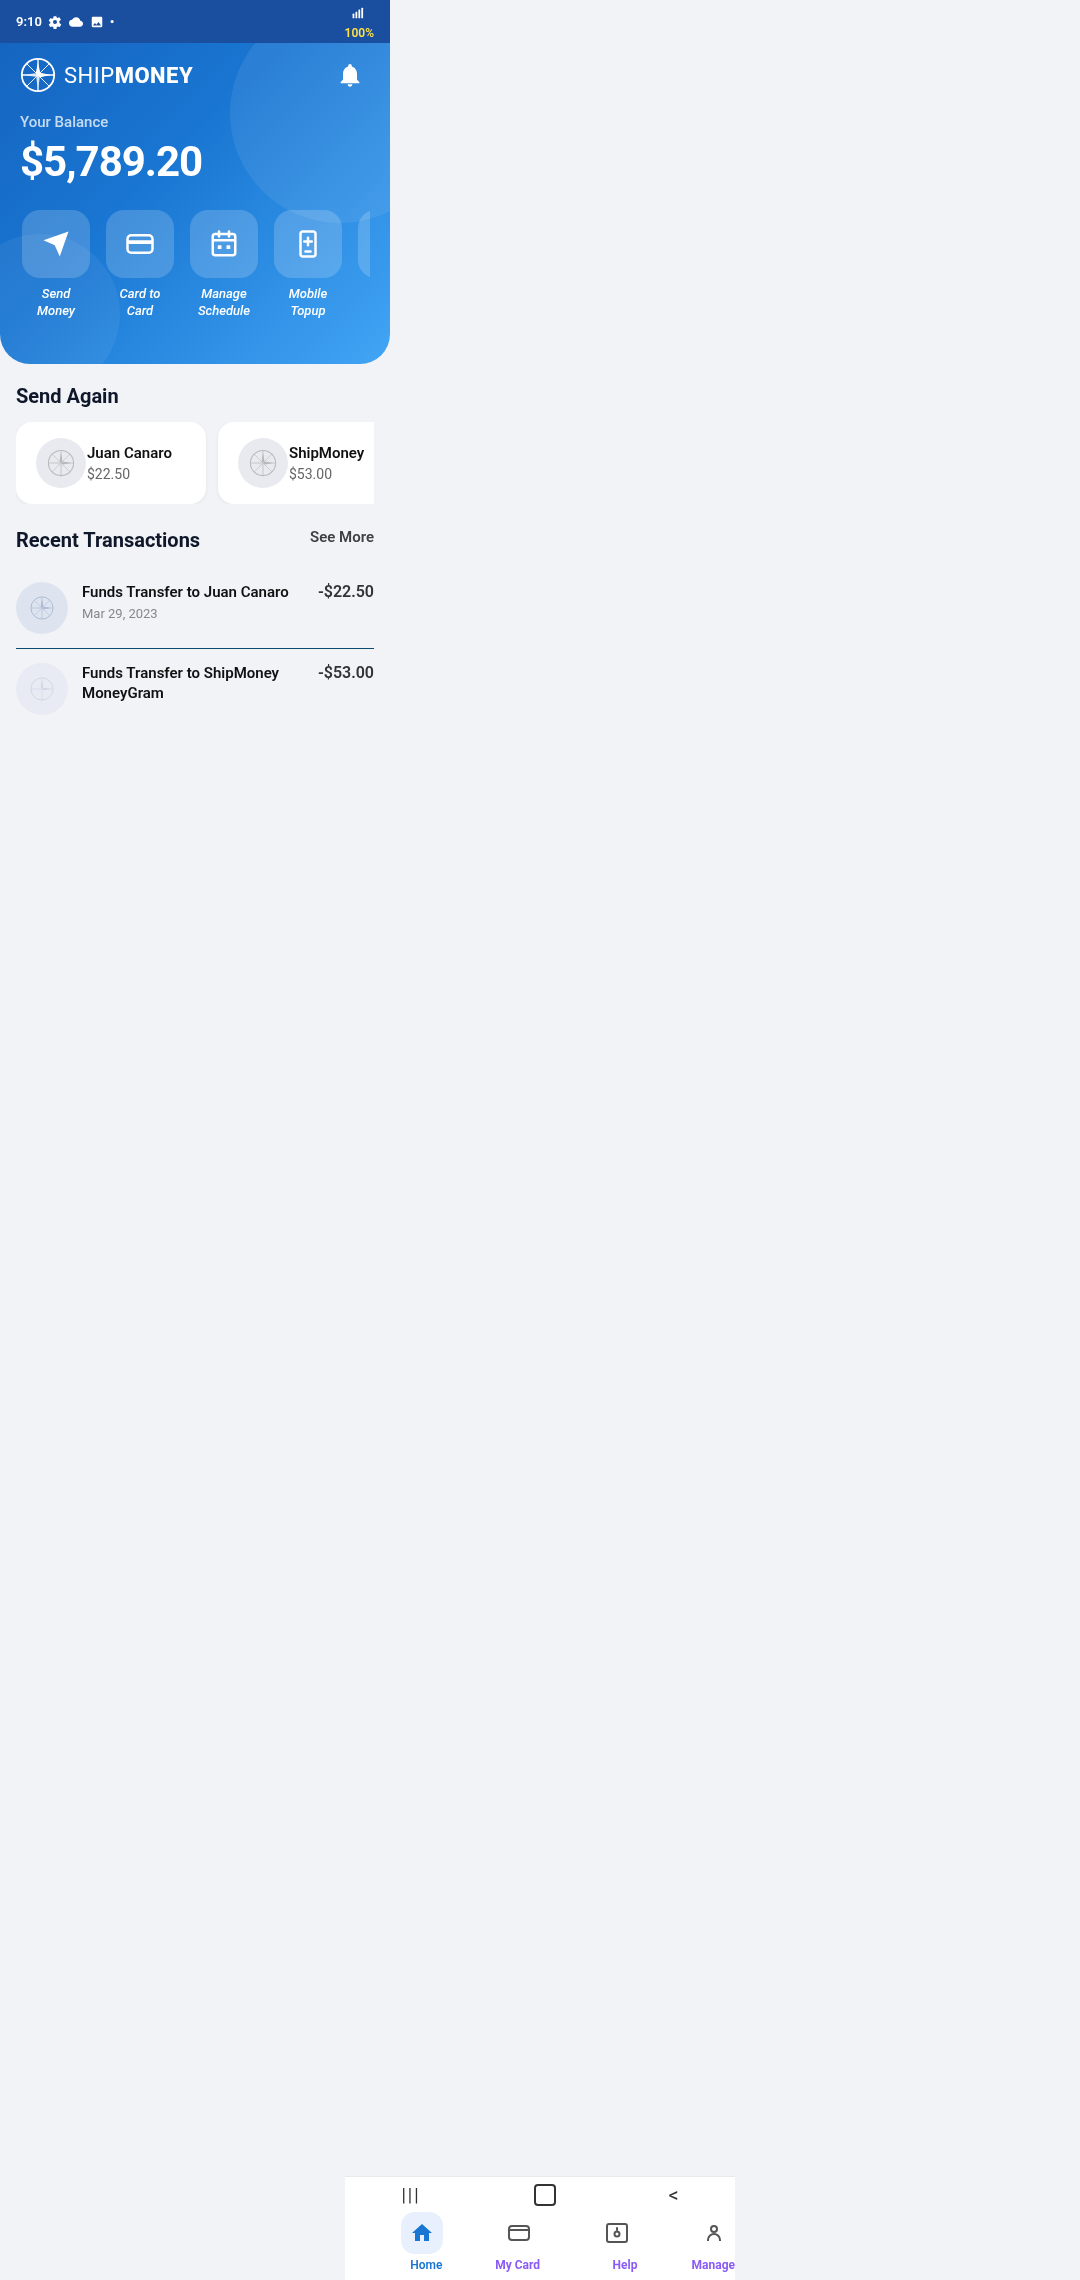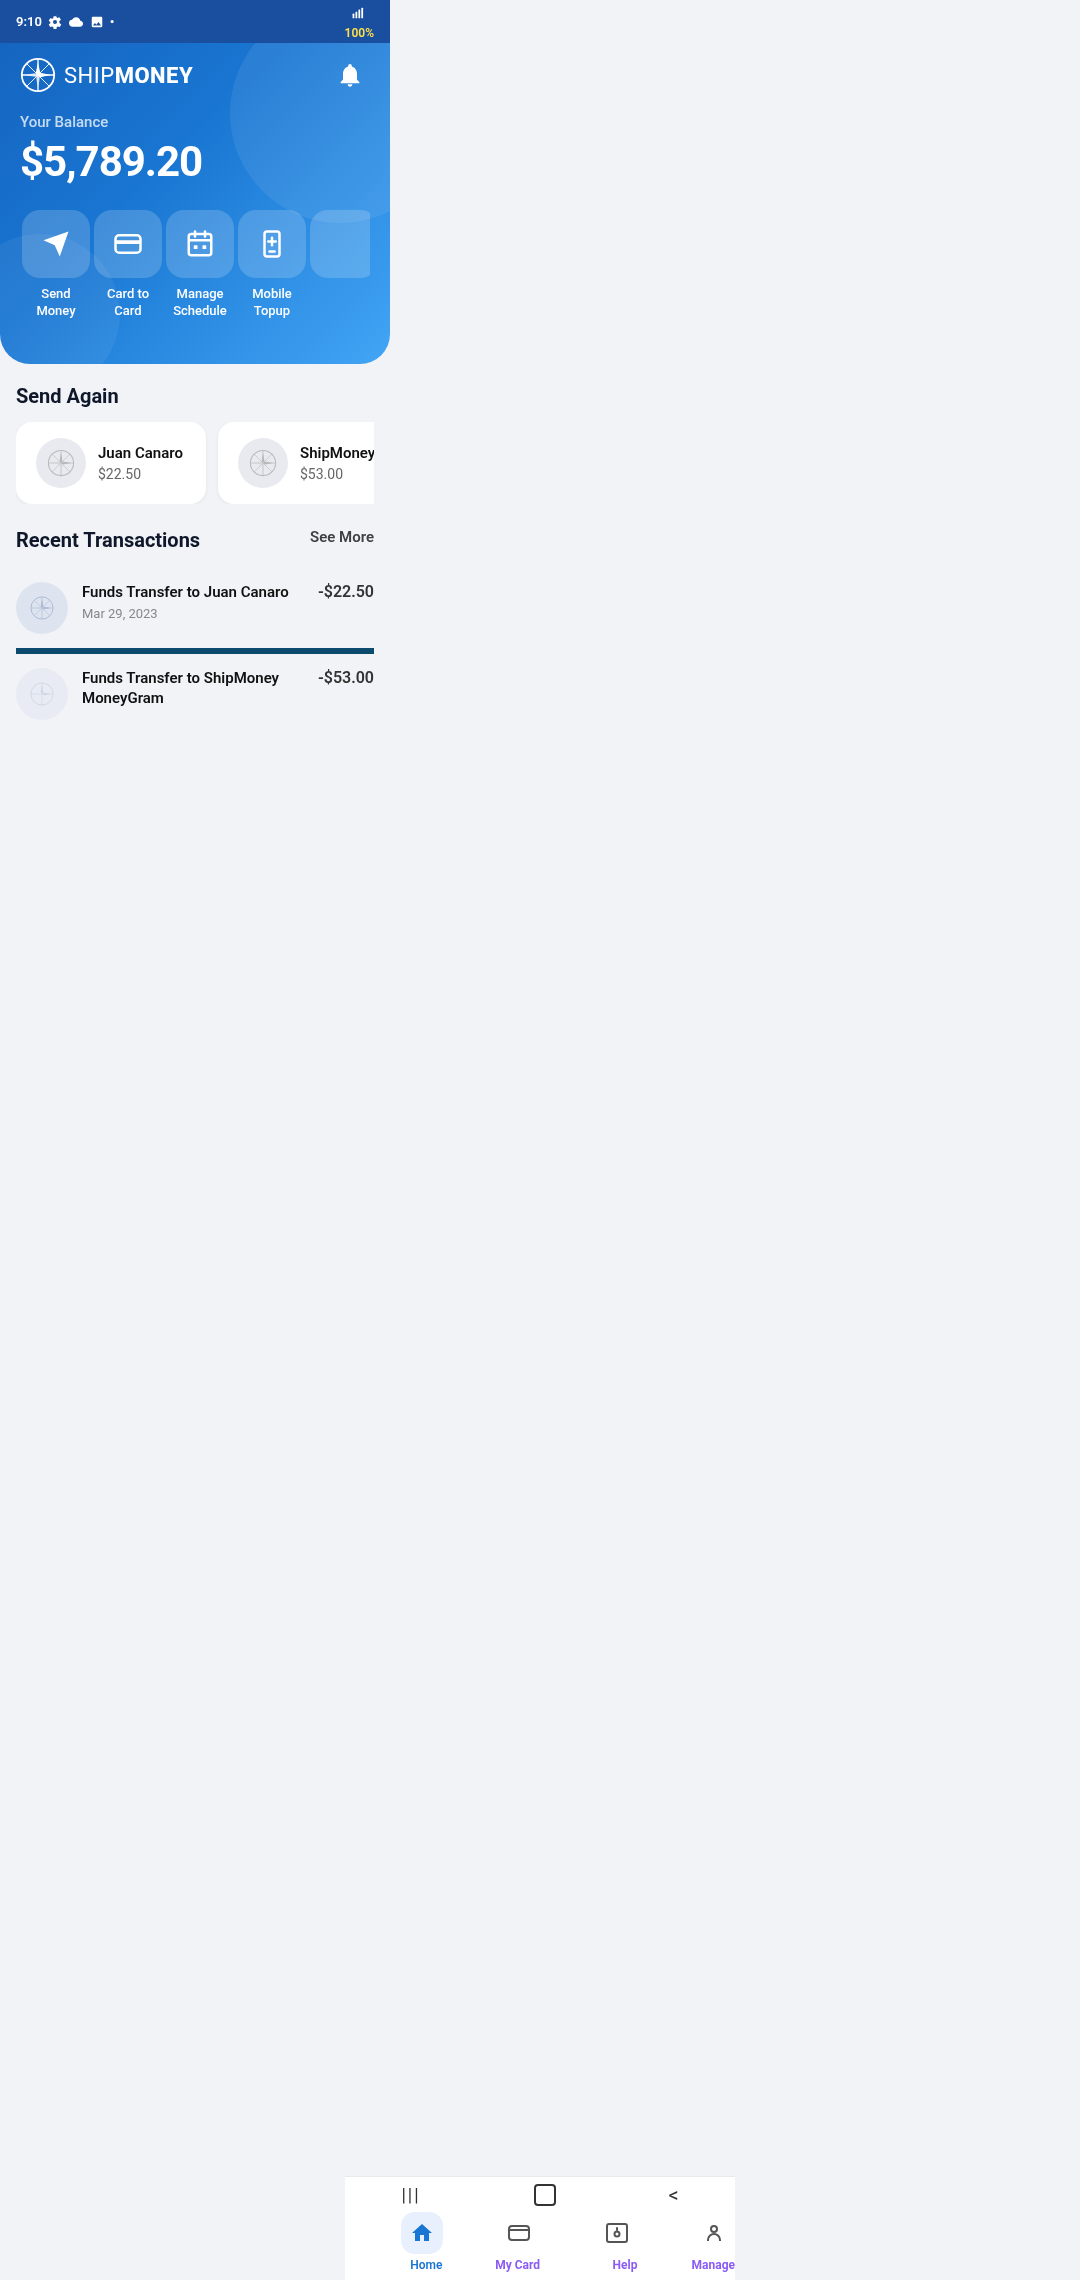--- a/index.html
+++ b/index.html
@@ -111,24 +111,25 @@
     .balance-amount {
       color: white;
       font-size: 42px;
       font-weight: 700;
       letter-spacing: -1px;
     }
 
     
     .quick-actions {
       display: flex;
-      gap: 0;
+      gap: 12px;
       overflow-x: auto;
       padding-bottom: 4px;
       scrollbar-width: none;
+      font-style: italic;
     }
     .quick-actions::-webkit-scrollbar { display: none; }
 
     .action-item {
       display: flex;
       flex-direction: column;
       align-items: center;
       gap: 8px;
       cursor: pointer;
       flex-shrink: 0;
@@ -175,21 +176,21 @@
       margin-bottom: 24px;
     }
     .send-again-list::-webkit-scrollbar { display: none; }
 
     .send-again-card {
       background: white;
       border-radius: 16px;
       padding: 16px 20px;
       display: flex;
       align-items: center;
-      gap: 12px;
+      gap: 1px;
       min-width: 190px;
       box-shadow: 0 1px 4px rgba(0,0,0,0.06);
       cursor: pointer;
       flex-shrink: 0;
     }
     .avatar {
       width: 50px; height: 50px;
       border-radius: 50%;
       background: #e8eaf0;
       display: flex;
@@ -225,21 +226,21 @@
       font-size: 15px;
       font-weight: 600;
       cursor: pointer;
     }
 
     .transaction-item {
       display: flex;
       align-items: flex-start;
       gap: 14px;
       padding: 14px 0;
-      border-bottom: 6px solid #0c4a6e;
+      border-bottom: 1px solid #0c4a6e;
     }
     .transaction-item:last-child { border-bottom: none; }
     .txn-avatar {
       width: 52px; height: 52px;
       border-radius: 50%;
       background: #dde4f0;
       display: flex;
       align-items: center;
       justify-content: center;
       flex-shrink: 0;

